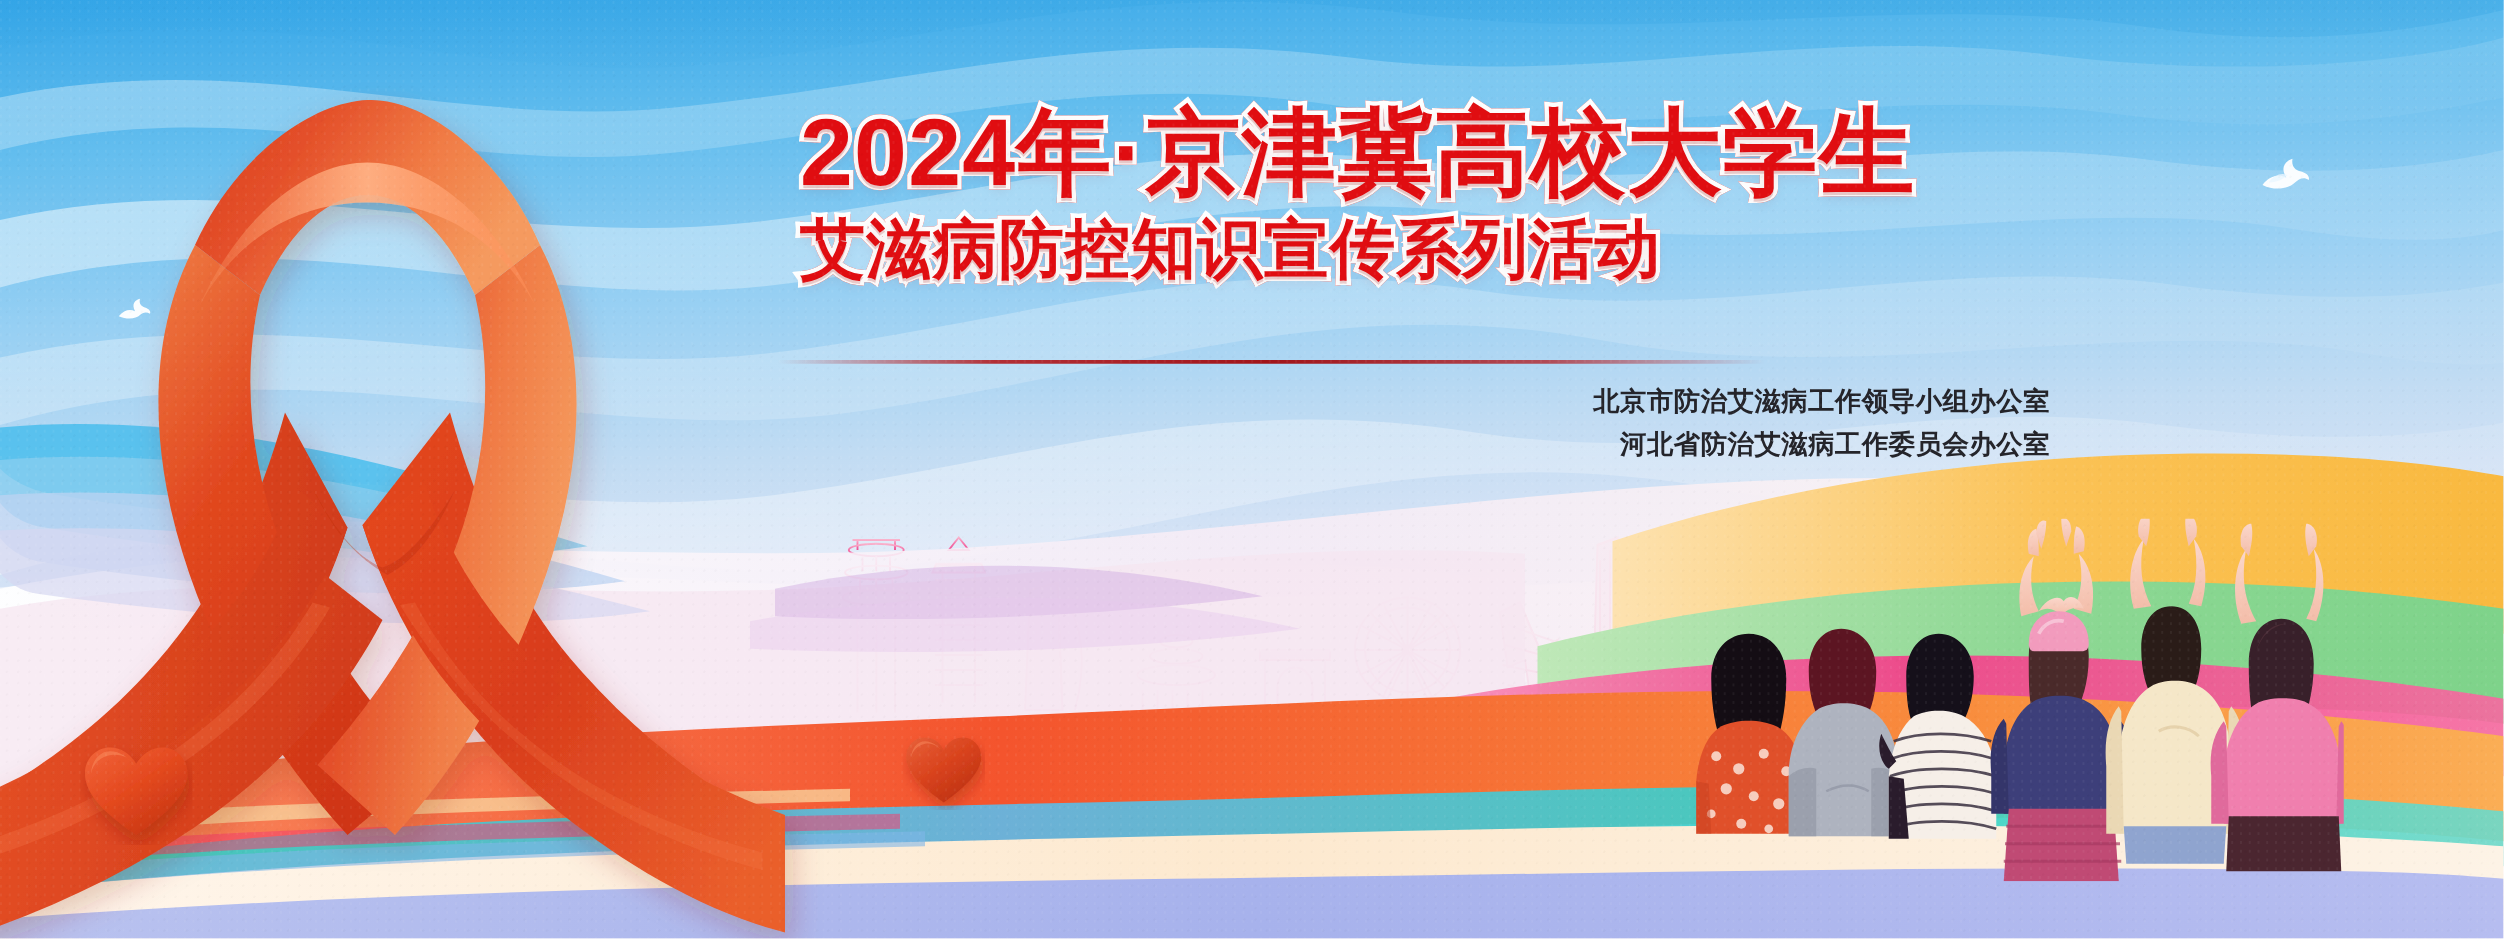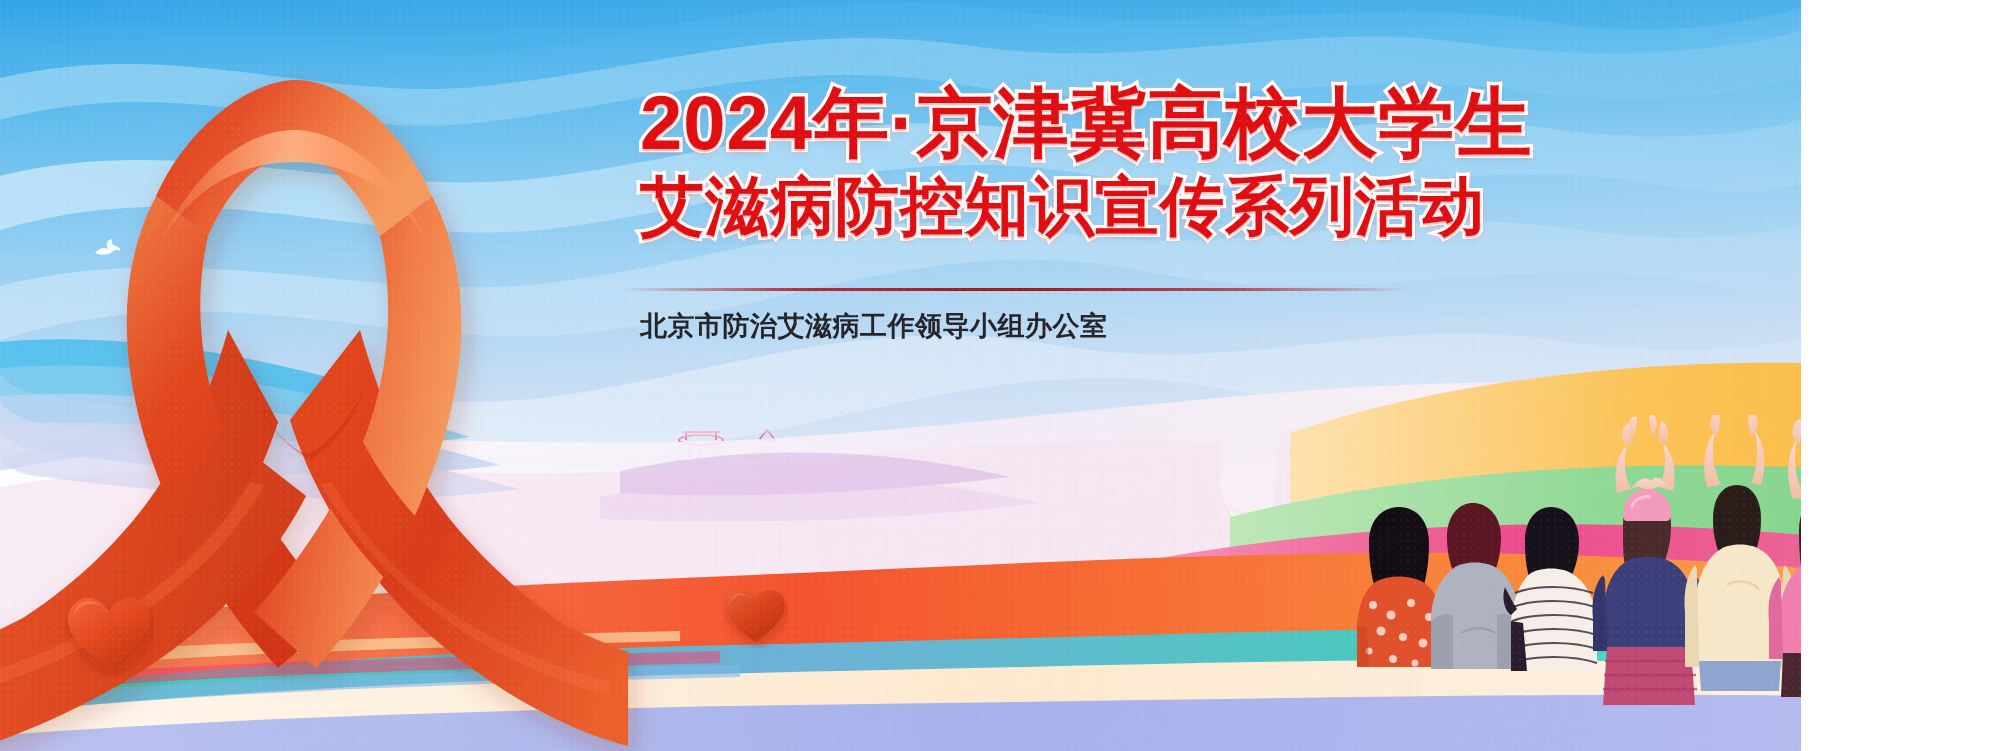--- a/index.html
+++ b/index.html
@@ -1,20 +1,20 @@
 <!DOCTYPE html>
 <html><head>
 <meta charset="utf-8">
 <style>
   html,body{margin:0;padding:0;background:#fff;}
   body{font-family:"Liberation Sans","DejaVu Sans",sans-serif;}
 
   .banner{
     position:relative;
-    width:1801px;height:751px;
+    width:2003px;height:751px;
     overflow:hidden;
     background:linear-gradient(175deg,#3fa9e8 0%, #62bdee 14%, #8ecef4 30%, #b9d9f2 46%, #d6e2f5 60%, #e8eaf8 72%, #f3f0fa 82%, #fdf6f7 92%, #fff 100%);
   }
 
   
   .sky{position:absolute;inset:0;}
   .sky svg{position:absolute;inset:0;width:100%;height:100%;}
 
   
   .dove{position:absolute;}
@@ -57,39 +57,40 @@
     -webkit-text-stroke:7px #ffffff;
     paint-order:stroke fill;
     text-shadow:
        0 2px 0 rgba(150,0,0,.18),
        0 4px 10px rgba(120,0,0,.10);
     background:linear-gradient(180deg,#f02a25 0%,#e10d10 45%,#c00508 100%);
     -webkit-background-clip:text;
     background-clip:text;
   }
   .title-line.l1{font-size:76px;}
-  .title-line.l2{font-size:64px;margin-top:6px;}
+  .title-line.l2{font-size:52px;margin-top:6px;}
 
   .divider{
     position:absolute;left:622px;top:288px;width:790px;height:3px;
     background:linear-gradient(90deg,rgba(190,30,30,0) 0%,rgba(176,16,20,.85) 22%,rgba(160,10,14,.95) 50%,rgba(176,16,20,.7) 78%,rgba(190,30,30,0) 100%);
     z-index:40;
   }
 
   .orgwrap{
     position:absolute;left:640px;top:305px;width:1000px;z-index:40;
   }
   .org-line{
     font-family:"Liberation Sans","DejaVu Sans",sans-serif;
-    font-size:27px;
+    font-size:21px;
     font-weight:600;
     color:#24242a;
     line-height:1.62;
     white-space:nowrap;
     letter-spacing:.5px;
+    text-align:right;
   }
 
   
   .grain{
     position:absolute;inset:0;pointer-events:none;opacity:.16;z-index:60;
     background-image:
       radial-gradient(circle at 13% 27%, rgba(255,255,255,.35) 0 1px, transparent 1px),
       radial-gradient(circle at 61% 73%, rgba(0,0,0,.12) 0 1px, transparent 1px);
     background-size:7px 7px, 9px 9px;
   }
@@ -565,16 +566,17 @@
 
   <div class="titlewrap">
     <div class="title-line l1">2024年·京津冀高校大学生</div>
     <div class="title-line l2">艾滋病防控知识宣传系列活动</div>
   </div>
 
   <div class="divider"></div>
 
   <div class="orgwrap">
     <div class="org-line">北京市防治艾滋病工作领导小组办公室</div>
+    <div class="org-line">河北省防治艾滋病工作委员会办公室</div>
   </div>
 
   <div class="grain"></div>
 </div>
 
 </body></html>

